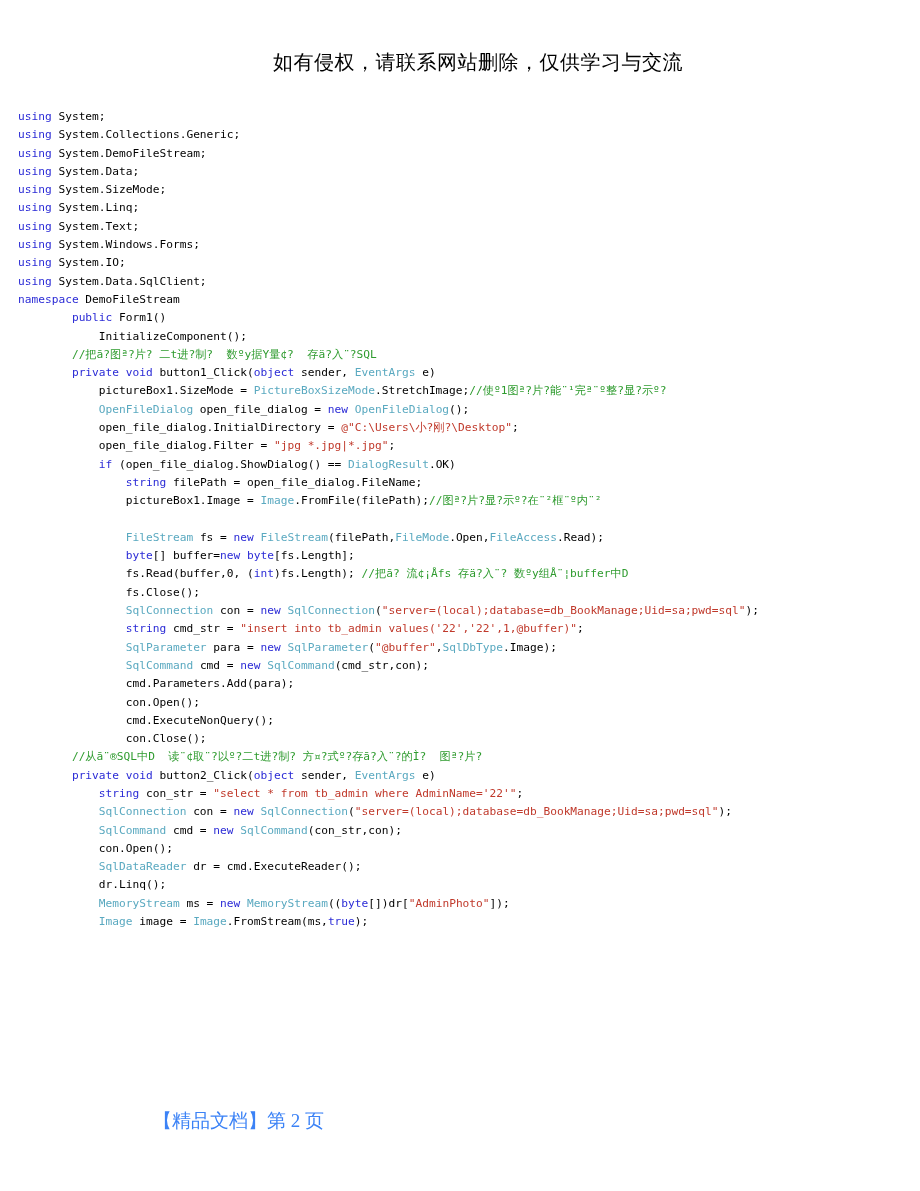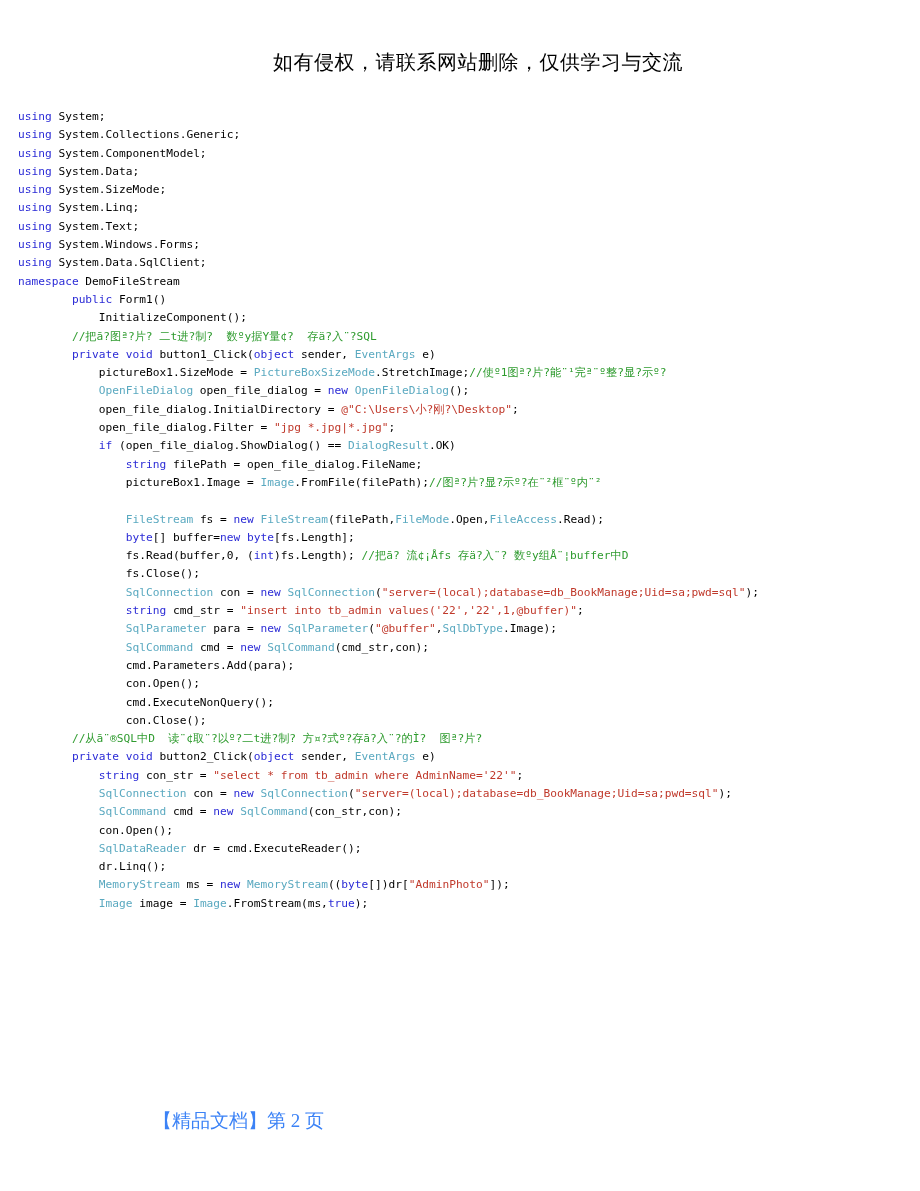--- a/index.html
+++ b/index.html
@@ -83,26 +83,27 @@
 </head>
 <body>
 
 <div class="page">
 
   <div class="doc-header">如有侵权，请联系网站删除，仅供学习与交流</div>
 
   <div class="code-area" id="code-area">
       <div class="code-line"><span class="kw">using</span><span class="pln"> System;</span></div>
       <div class="code-line"><span class="kw">using</span><span class="pln"> System.Collections.Generic;</span></div>
-      <div class="code-line"><span class="kw">using</span><span class="pln"> System.ComponentModel;</span></div>
+      <div class="code-line"><span class="kw">using</span><span class="pln"> System.DemoFileStream;</span></div>
       <div class="code-line"><span class="kw">using</span><span class="pln"> System.Data;</span></div>
       <div class="code-line"><span class="kw">using</span><span class="pln"> System.SizeMode;</span></div>
       <div class="code-line"><span class="kw">using</span><span class="pln"> System.Linq;</span></div>
       <div class="code-line"><span class="kw">using</span><span class="pln"> System.Text;</span></div>
       <div class="code-line"><span class="kw">using</span><span class="pln"> System.Windows.Forms;</span></div>
+      <div class="code-line"><span class="kw">using</span><span class="pln"> System.IO;</span></div>
       <div class="code-line"><span class="kw">using</span><span class="pln"> System.Data.SqlClient;</span></div>
       <div class="code-line"><span class="kw">namespace</span><span class="pln"> DemoFileStream</span></div>
       <div class="code-line"><span class="ind">        </span><span class="kw">public</span><span class="pln"> Form1()</span></div>
       <div class="code-line"><span class="ind">            </span><span class="pln">InitializeComponent();</span></div>
       <div class="code-line"><span class="ind">        </span><span class="cmt">//把ā?图ª?片? 二t进?制?  数ºy据Y量¢?  存ä?入¨?SQL</span></div>
       <div class="code-line"><span class="ind">        </span><span class="kw">private</span><span class="pln"> </span><span class="kw">void</span><span class="pln"> button1_Click(</span><span class="kw">object</span><span class="pln"> sender, </span><span class="typ">EventArgs</span><span class="pln"> e)</span></div>
       <div class="code-line"><span class="ind">            </span><span class="pln">pictureBox1.SizeMode = </span><span class="typ">PictureBoxSizeMode</span><span class="pln">.StretchImage;</span><span class="cmt">//使º1图ª?片?能¨¹完ª¨º整?显?示º?</span></div>
       <div class="code-line"><span class="ind">            </span><span class="typ">OpenFileDialog</span><span class="pln"> open_file_dialog = </span><span class="kw">new</span><span class="pln"> </span><span class="typ">OpenFileDialog</span><span class="pln">();</span></div>
       <div class="code-line"><span class="ind">            </span><span class="pln">open_file_dialog.InitialDirectory = </span><span class="str">@"C:\Users\小?刚?\Desktop"</span><span class="pln">;</span></div>
       <div class="code-line"><span class="ind">            </span><span class="pln">open_file_dialog.Filter = </span><span class="str">"jpg *.jpg|*.jpg"</span><span class="pln">;</span></div>

